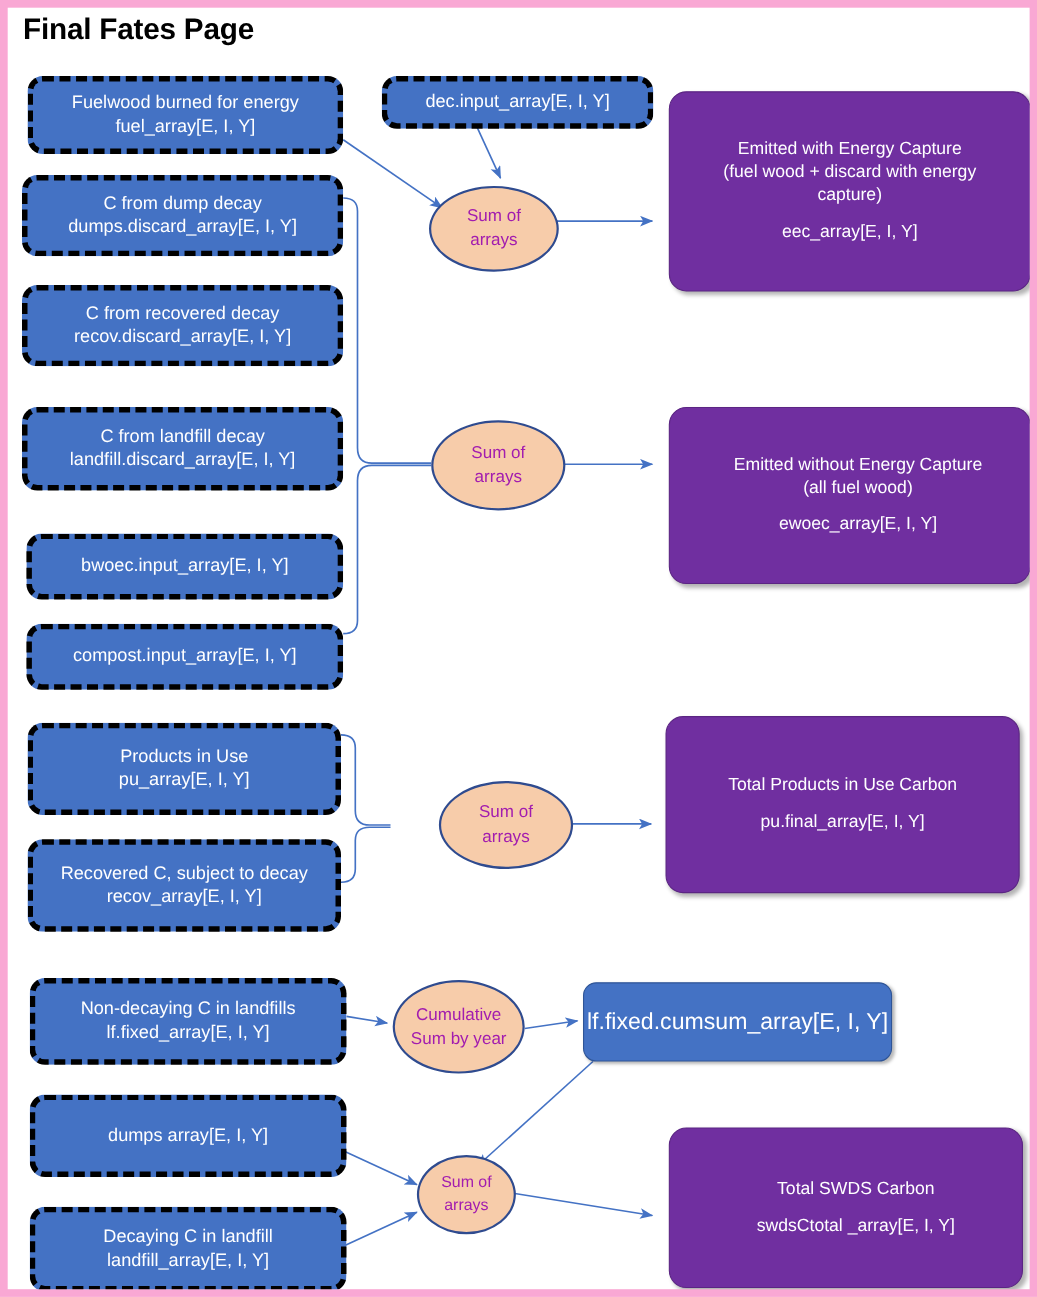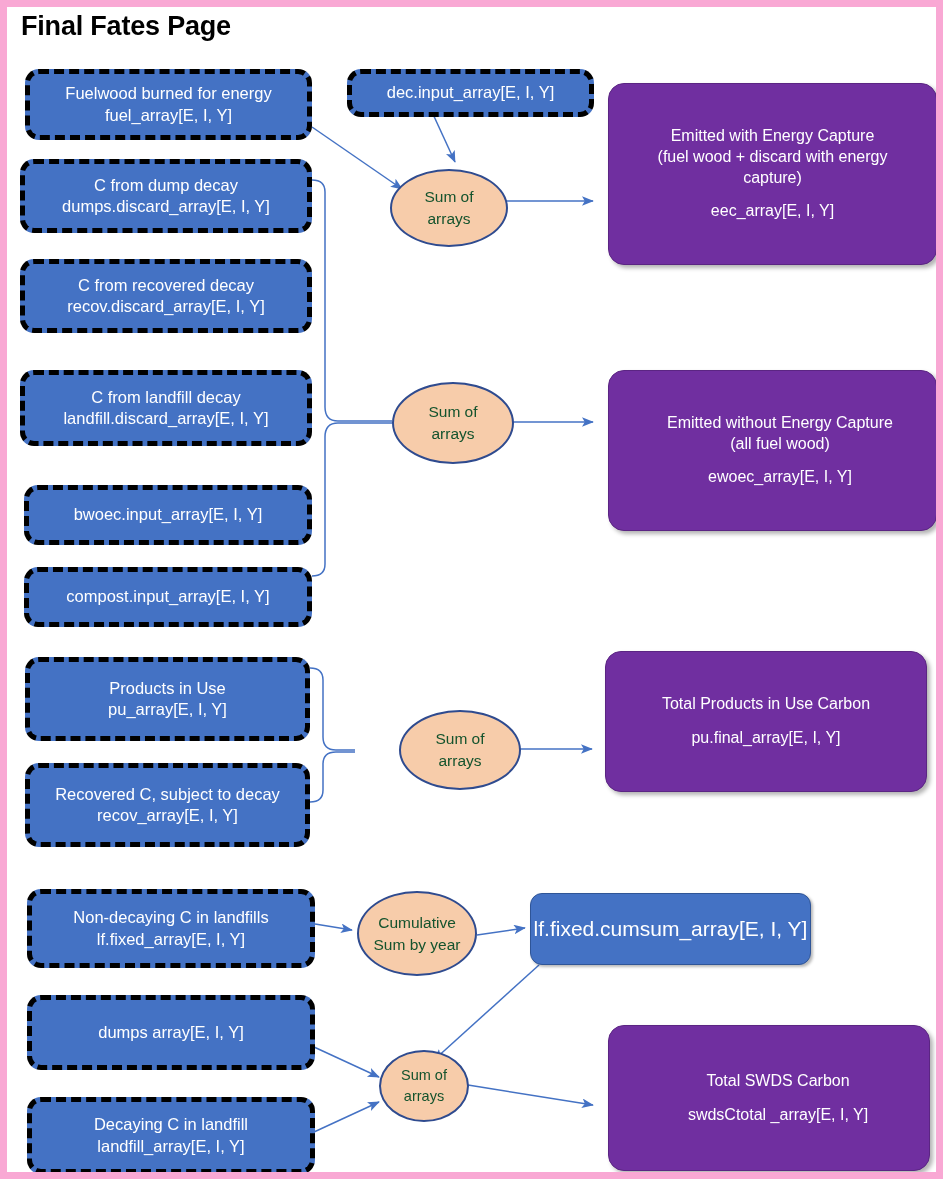--- a/index.html
+++ b/index.html
@@ -69,21 +69,21 @@
     position:absolute;
     box-sizing:border-box;
     background:#F7CCAA;
     border:2px solid #2F4B8F;
     border-radius:50%;
     display:flex;
     flex-direction:column;
     align-items:center;
     justify-content:center;
     text-align:center;
-    color:#14532d;
+    color:#a21caf;
     font-size:15.5px;
     line-height:1.42;
     z-index:3;
   }
   .ellipse .ln{display:block;white-space:nowrap;}
 </style>
 </head>
 <body>
 
 <div id="page">
@@ -221,21 +221,21 @@
     <span class="ln">eec_array[E, I, Y]</span>
   </div>
 
   <div class="node box-purple" style="left:601px;top:363px;width:329px;height:161px;padding-left:15px;">
     <span class="ln">Emitted without Energy Capture</span>
     <span class="ln">(all fuel wood)</span>
     <span class="gap"></span>
     <span class="ln">ewoec_array[E, I, Y]</span>
   </div>
 
-  <div class="node box-purple" style="left:598px;top:644px;width:322px;height:141px;">
+  <div class="node box-purple" style="left:598px;top:644px;width:322px;height:161px;">
     <span class="ln">Total Products in Use Carbon</span>
     <span class="gap"></span>
     <span class="ln">pu.final_array[E, I, Y]</span>
   </div>
 
   <div class="node box-purple" style="left:601px;top:1018px;width:322px;height:146px;padding-left:18px;">
     <span class="ln">Total SWDS Carbon</span>
     <span class="gap"></span>
     <span class="ln">swdsCtotal _array[E, I, Y]</span>
   </div>

